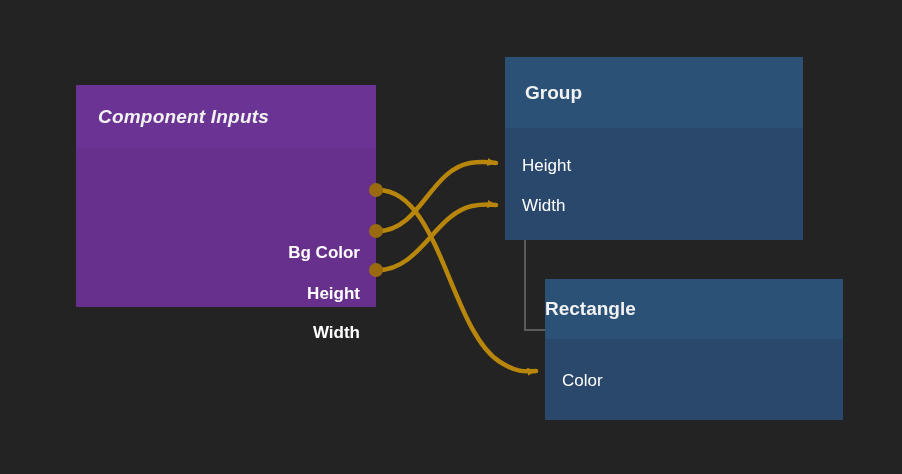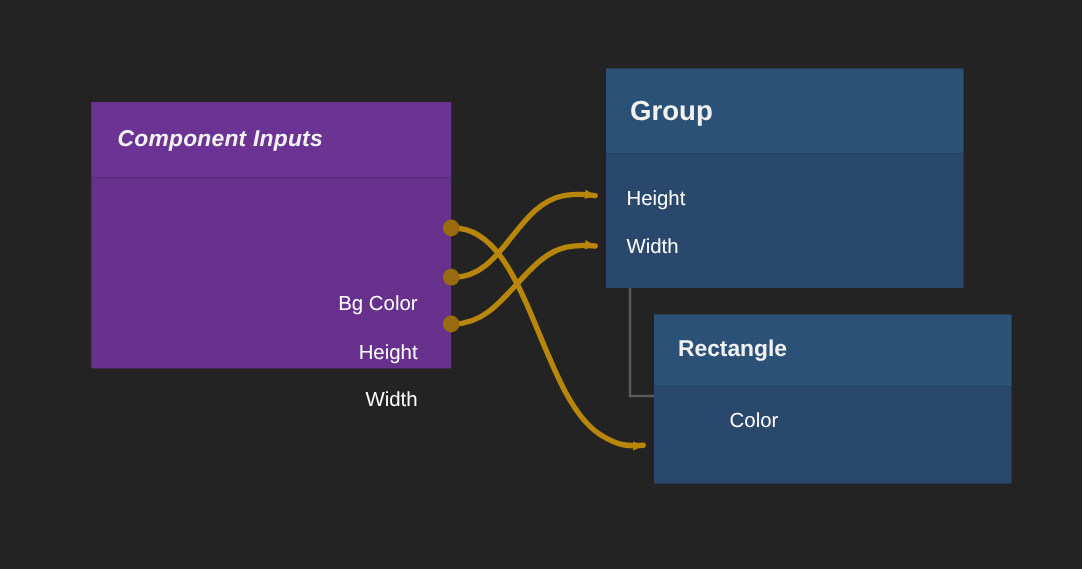--- a/index.html
+++ b/index.html
@@ -68,23 +68,24 @@
     height: 159px;
     background: #66308C;
   }
   .out-row {
     position: absolute;
     right: 0;
     height: 24px;
     display: flex;
     align-items: center;
     justify-content: flex-end;
-    padding-right: 28px;
+    padding-right: 16px;
     box-sizing: border-box;
     width: 100%;
+    font-weight: bold;
   }
   .out-row .row-label {
     color: #ffffff;
     font-size: 17px;
     white-space: nowrap;
   }
   .port {
     position: absolute;
     width: 14px;
     height: 14px;
@@ -97,38 +98,38 @@
   #node-group {
     left: 505px;
     top: 57px;
     width: 298px;
     height: 183px;
   }
   #node-group .node-header {
     height: 71px;
     background: #2C5177;
     padding-left: 20px;
-    font-size: 23px;
+    font-size: 19px;
   }
   #node-group .node-body {
     height: 112px;
     background: #29486B;
   }
 
   #node-rectangle {
     left: 545px;
     top: 262px;
     width: 298px;
     height: 141px;
   }
   #node-rectangle .node-header {
     height: 60px;
     background: #2C5177;
-    padding-left: 20px;
     font-size: 19px;
+    margin-top: 17px;
   }
   #node-rectangle .node-body {
     height: 81px;
     background: #29486B;
   }
 
   .in-row {
     position: absolute;
     left: 0;
     height: 24px;
@@ -205,19 +206,19 @@
       </div>
       <div class="in-row" style="top: 66px;">
         <span class="row-label">Width</span>
       </div>
     </div>
   </div>
 
   <div class="node" id="node-rectangle">
     <div class="node-header">Rectangle</div>
     <div class="node-body">
-      <div class="in-row" style="top: 17px; margin-left: 46px;">
+      <div class="in-row" style="top: 30px;">
         <span class="row-label">Color</span>
       </div>
     </div>
   </div>
 
 </div>
 
 </body></html>

